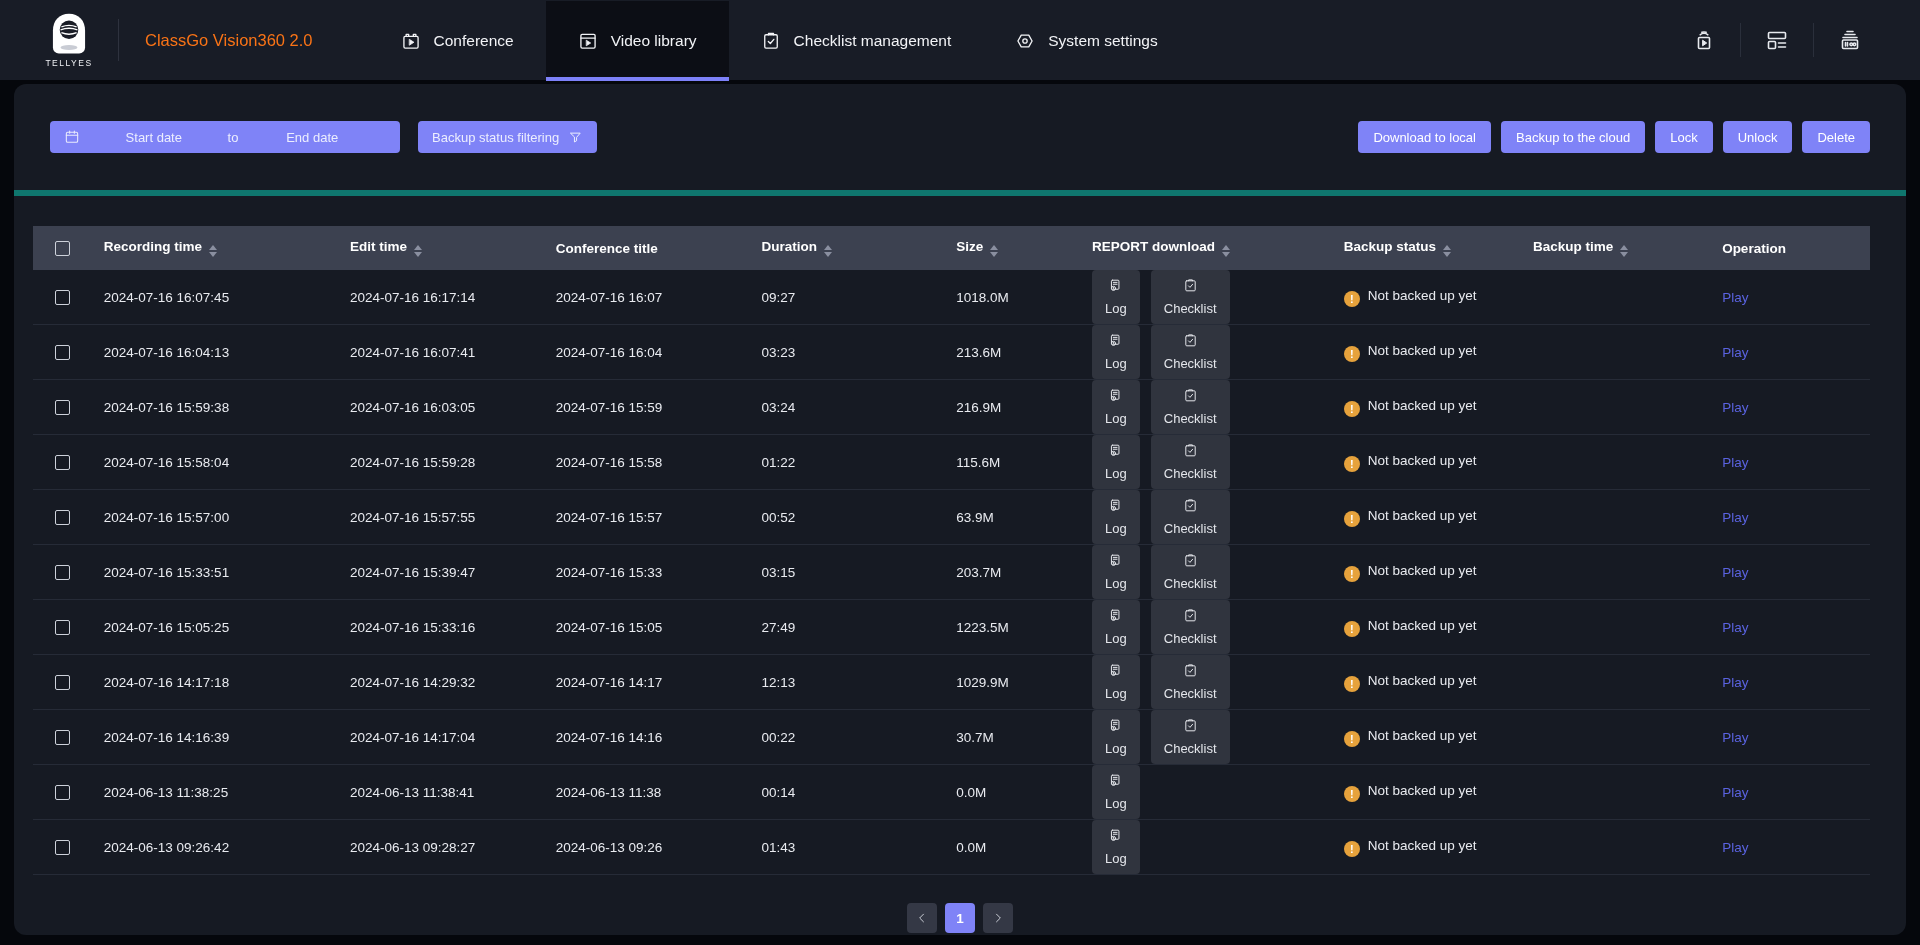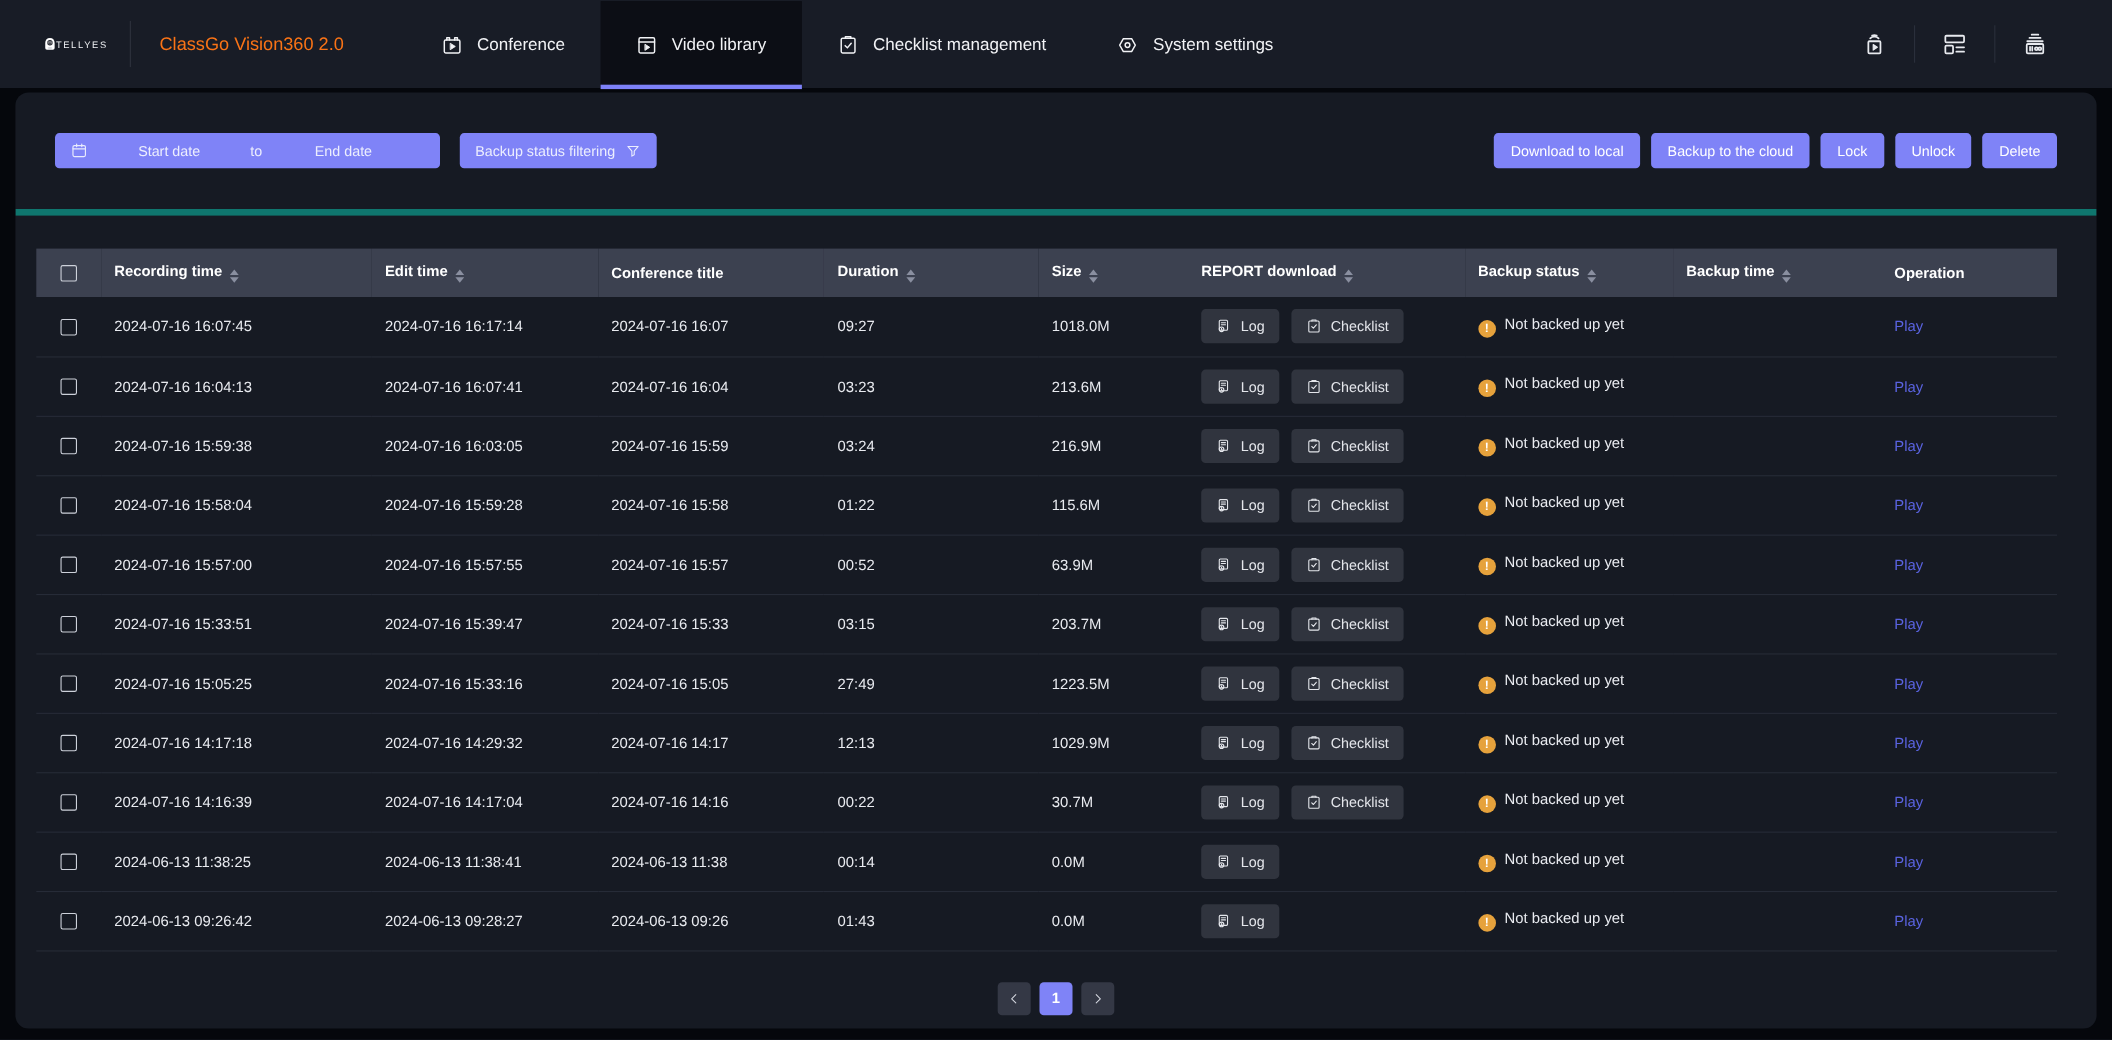--- a/index.html
+++ b/index.html
@@ -9,21 +9,21 @@
     font-family: "Liberation Sans", "DejaVu Sans", sans-serif;
     -webkit-font-smoothing: antialiased;
   }
   [data-interactable="true"] { cursor: pointer; }
 
   
   .topbar {
     height: 80px; background: #181c26;
     display: flex; align-items: center;
   }
-  .brand { display: flex; flex-direction: row; align-items: center; margin-left: 40px; width: 58px; }
+  .brand { display: flex; flex-direction: column; align-items: center; margin-left: 40px; width: 58px; }
   .brand svg { width: 46px; height: 44px; display: block; }
   .brand-text { color: #f0f2f5; font-size: 8.5px; letter-spacing: 1.5px; margin-top: 2px; }
   .top-divider { width: 1px; height: 42px; background: #2e323e; margin: 0 26px 0 20px; }
   .app-title { color: #f97316; font-size: 16.5px; font-weight: 500; margin-right: 56px; white-space: nowrap; }
 
   .tabs { display: flex; height: 78px; }
   .tab {
     display: flex; align-items: center; gap: 13px;
     padding: 0 32px; height: 80px; position: relative;
     color: #f2f3f6; font-size: 15.5px; white-space: nowrap;
@@ -86,21 +86,21 @@
 
   .checkbox {
     width: 15px; height: 15px; display: inline-block;
     border: 1.5px solid #cdd1da; border-radius: 2px; background: transparent;
     vertical-align: middle;
   }
   .tbl-btn {
     display: inline-flex; align-items: center; gap: 8px;
     background: #30343e; border: none; border-radius: 4px;
     padding: 8px 13px; color: #e4e6eb; font-size: 13px; font-family: inherit;
-    margin-right: 11px; vertical-align: middle;
+    margin-right: 11px; vertical-align: middle; flex-direction: column;
   }
   .tbl-btn svg { width: 15px; height: 15px; display: block; }
   .warn-badge {
     width: 16px; height: 16px; border-radius: 50%; background: #e6a23c;
     color: #ffffff; font-size: 11px; font-weight: 700;
     display: inline-flex; align-items: center; justify-content: center;
     margin-right: 8px; vertical-align: -3px;
   }
   .play-link { color: #5a63e0; text-decoration: none; font-size: 13.5px; }
 

